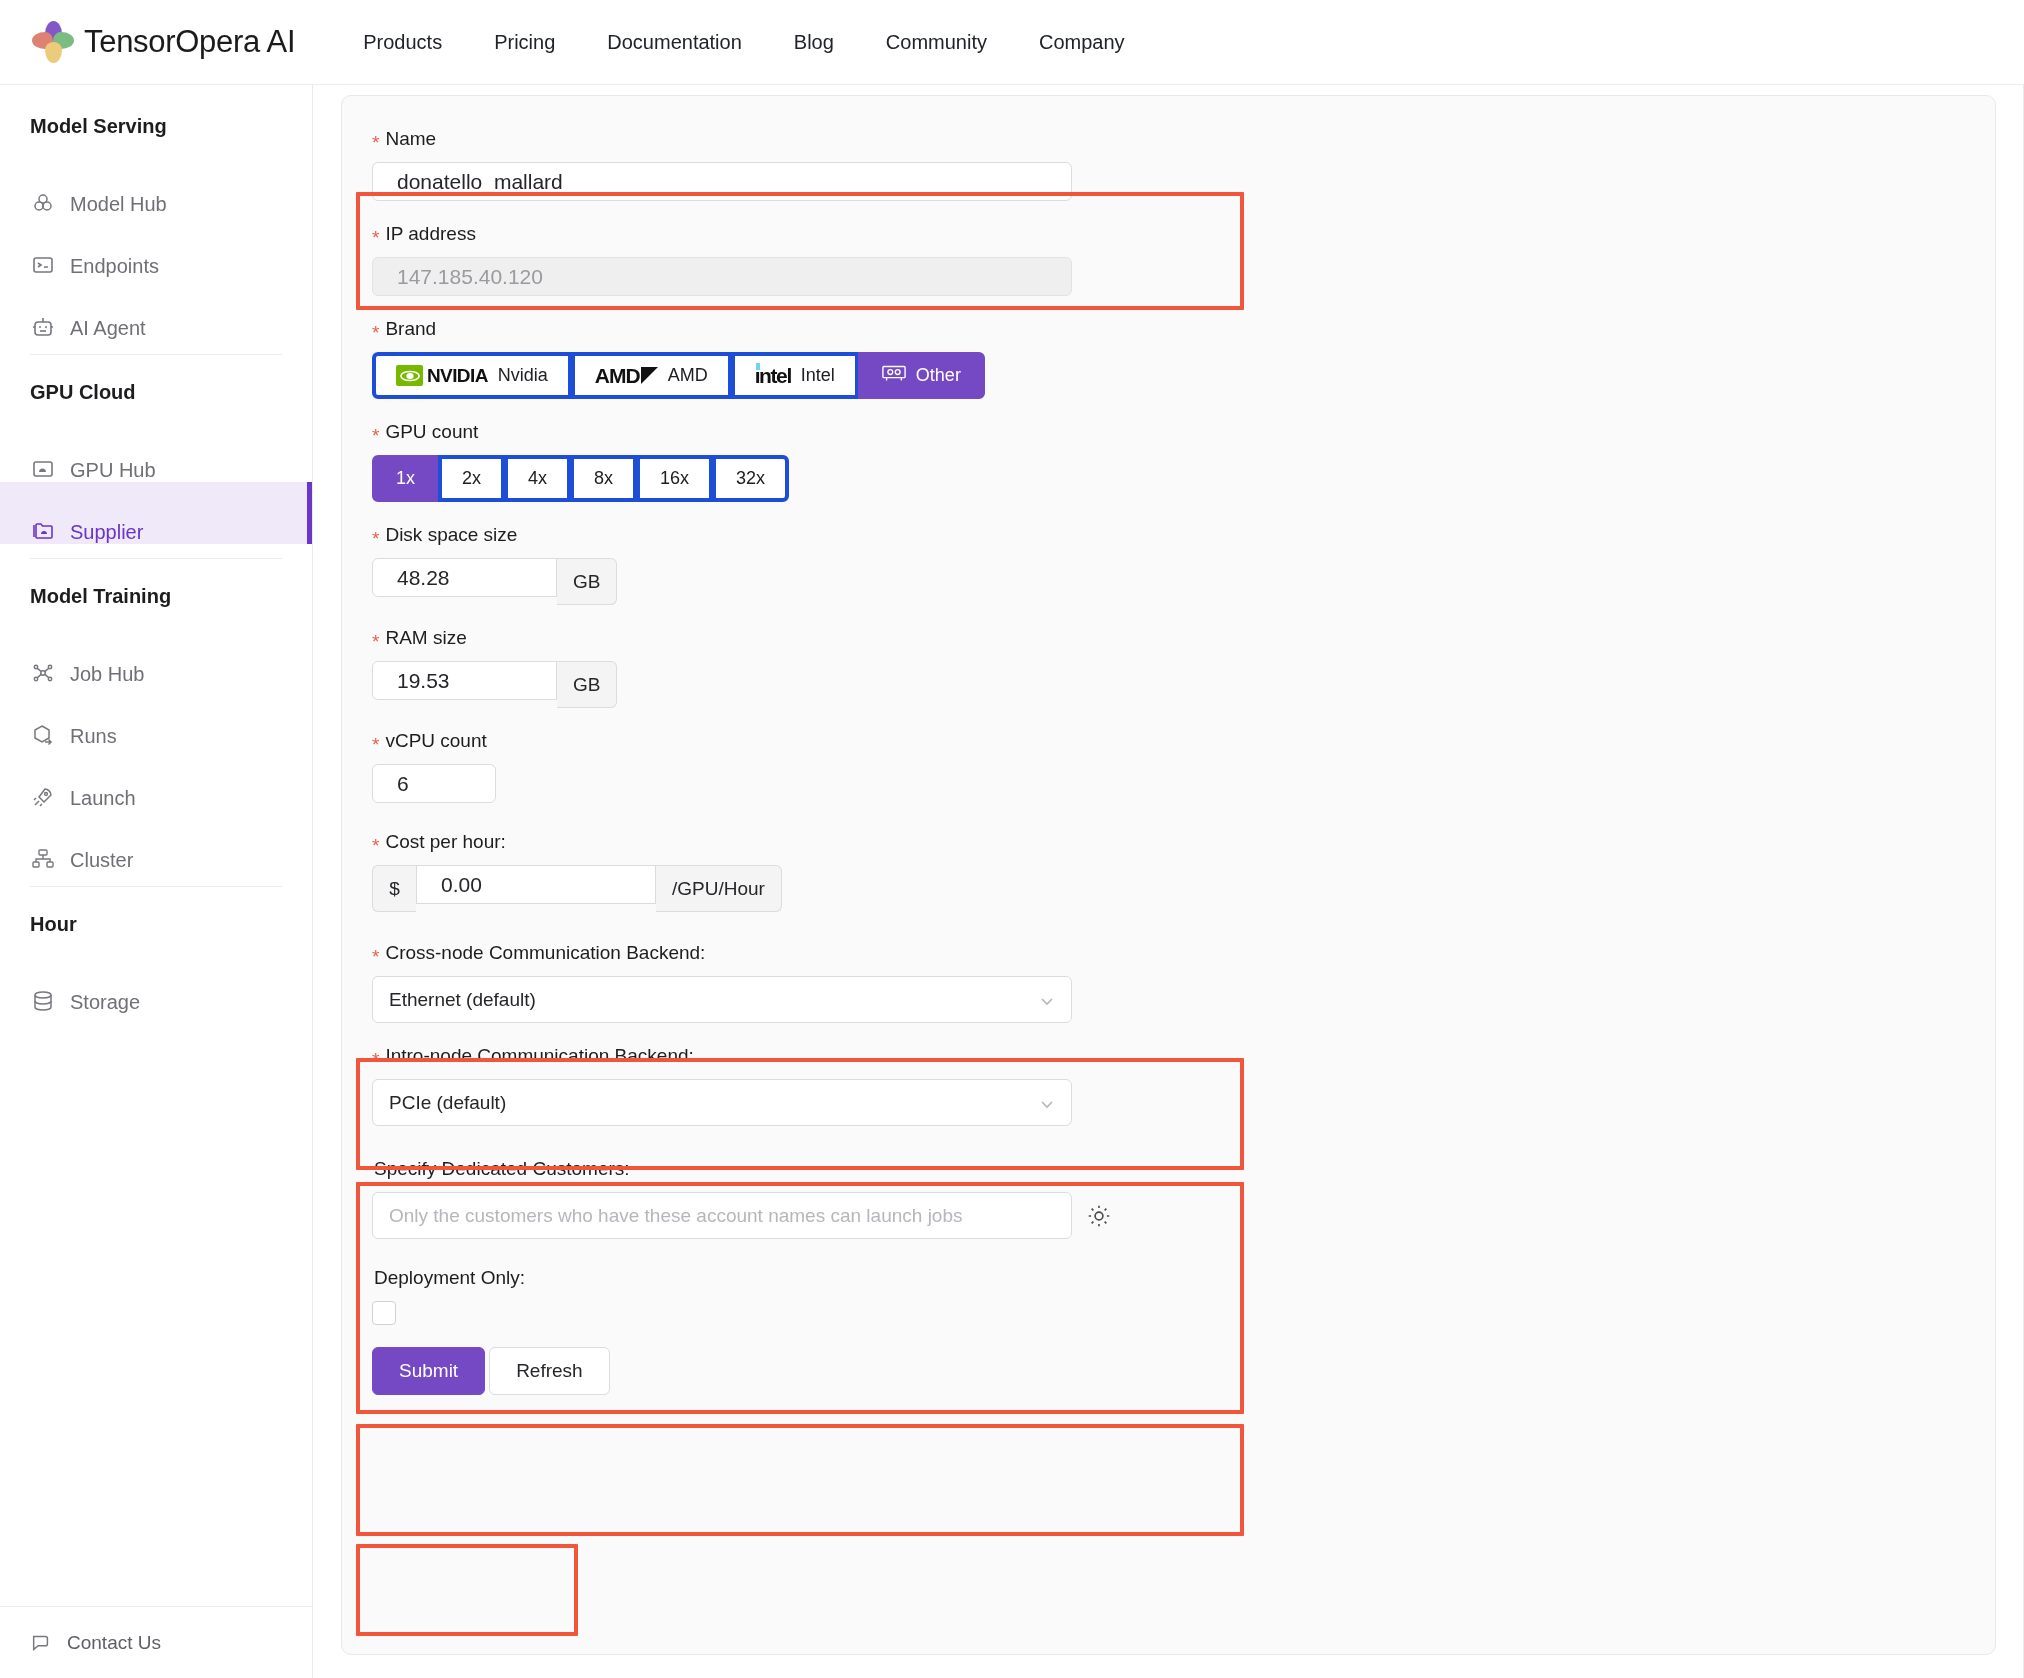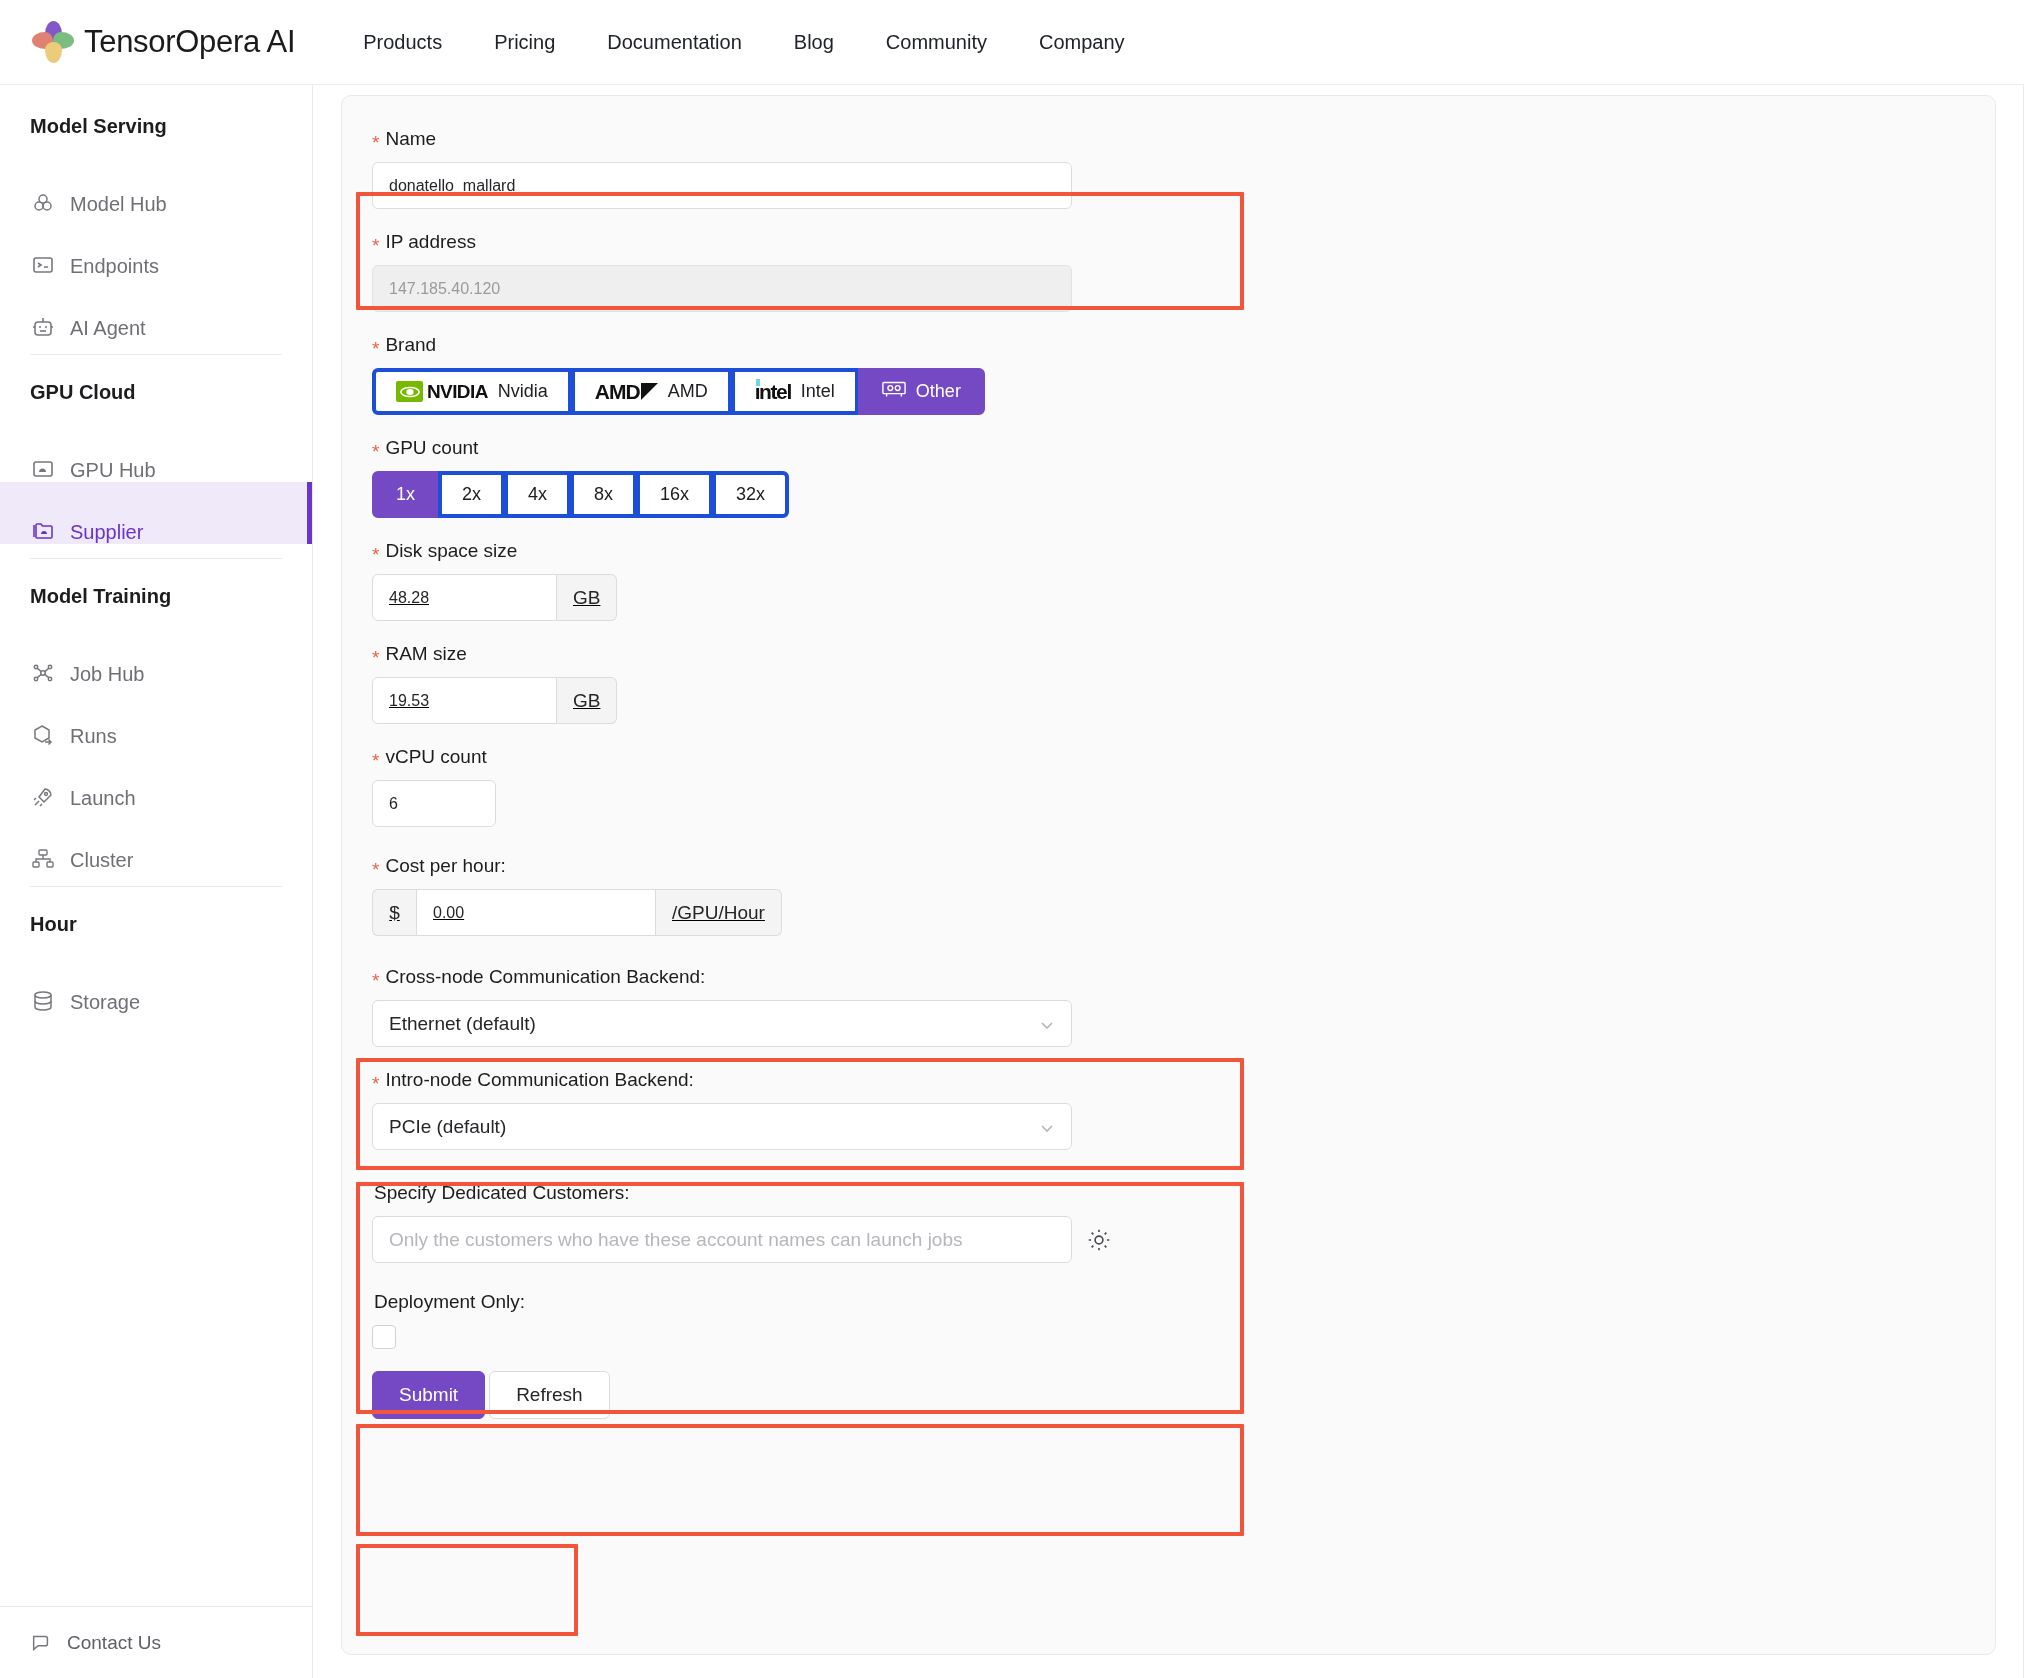--- a/index.html
+++ b/index.html
@@ -63,22 +63,22 @@
   .card {
     background:#fafafa; border:1px solid #e8e8e8; border-radius:10px;
     width: 1655px; min-height: 1560px; padding: 22px 0 0 0; position:relative;
   }
   .form { padding: 0 0 0 30px; }
 
   .field { margin-bottom: 12px; }
   .flabel { font-size: 19px; color:#1d1d1f; padding: 10px 0 12px 0; display:flex; align-items:baseline; }
   .req { color:#e8604c; font-size:19px; margin-right:6px; line-height:1; position:relative; top:4px; }
   .inp {
-    height: 47px; border:1px solid #dcdcdc; border-radius:6px; background:#fff;
-    font-size: 16px; color:#26262a; padding: 0 16px; display:flex; align-items:center;
+    height: 39px; border:1px solid #dcdcdc; border-radius:6px; background:#fff;
+    font-size: 21px; color:#26262a; padding: 0 24px; display:flex; align-items:center;
     width: 700px;
   }
   .inp.disabled { background:#efefef; color:#9a9aa0; border-color:#e2e2e2; }
 
   
   .btn-group { display:flex; align-items:stretch; }
   .bg-btn {
     height:47px; border:4px solid #1d4ed8; background:#fff; display:flex; align-items:center;
     justify-content:center; padding: 0 20px; font-size:18px; color:#202024; cursor:pointer;
     margin-left:-1px; gap:10px;
@@ -93,21 +93,21 @@
   .amd-word { font-weight:bold; font-size:21px; letter-spacing:-1px; color:#111; display:flex; align-items:center; }
   .amd-arrow { display:inline-block; width:0; height:0; margin-left:1px;
     border-left: 17px solid #111; border-bottom: 17px solid transparent; }
   .intel-word { font-weight:bold; font-size:21px; letter-spacing:-1.4px; color:#111; position:relative; }
   .intel-dot { position:absolute; width:4px; height:7px; background:#6fd3f2; left:1.5px; top:-1px; }
 
   
   .cnt-btn { min-width: 50px; }
 
   
-  .with-unit { display:flex; align-items:stretch;text-decoration:underline; }
+  .with-unit { display:flex; align-items:stretch; }
   .with-unit .inp { border-radius:6px 0 0 6px; width: 185px; }
   .unit {
     height:47px; border:1px solid #dcdcdc; border-left:none; border-radius:0 6px 6px 0;
     background:#f4f4f4; display:flex; align-items:center; justify-content:center;
     font-size:19px; color:#26262a; padding: 0 16px; min-width: 58px;
   }
   .prefix {
     height:47px; border:1px solid #dcdcdc; border-right:none; border-radius:6px 0 0 6px;
     background:#f4f4f4; display:flex; align-items:center; justify-content:center;
     font-size:19px; color:#26262a; width: 44px;

